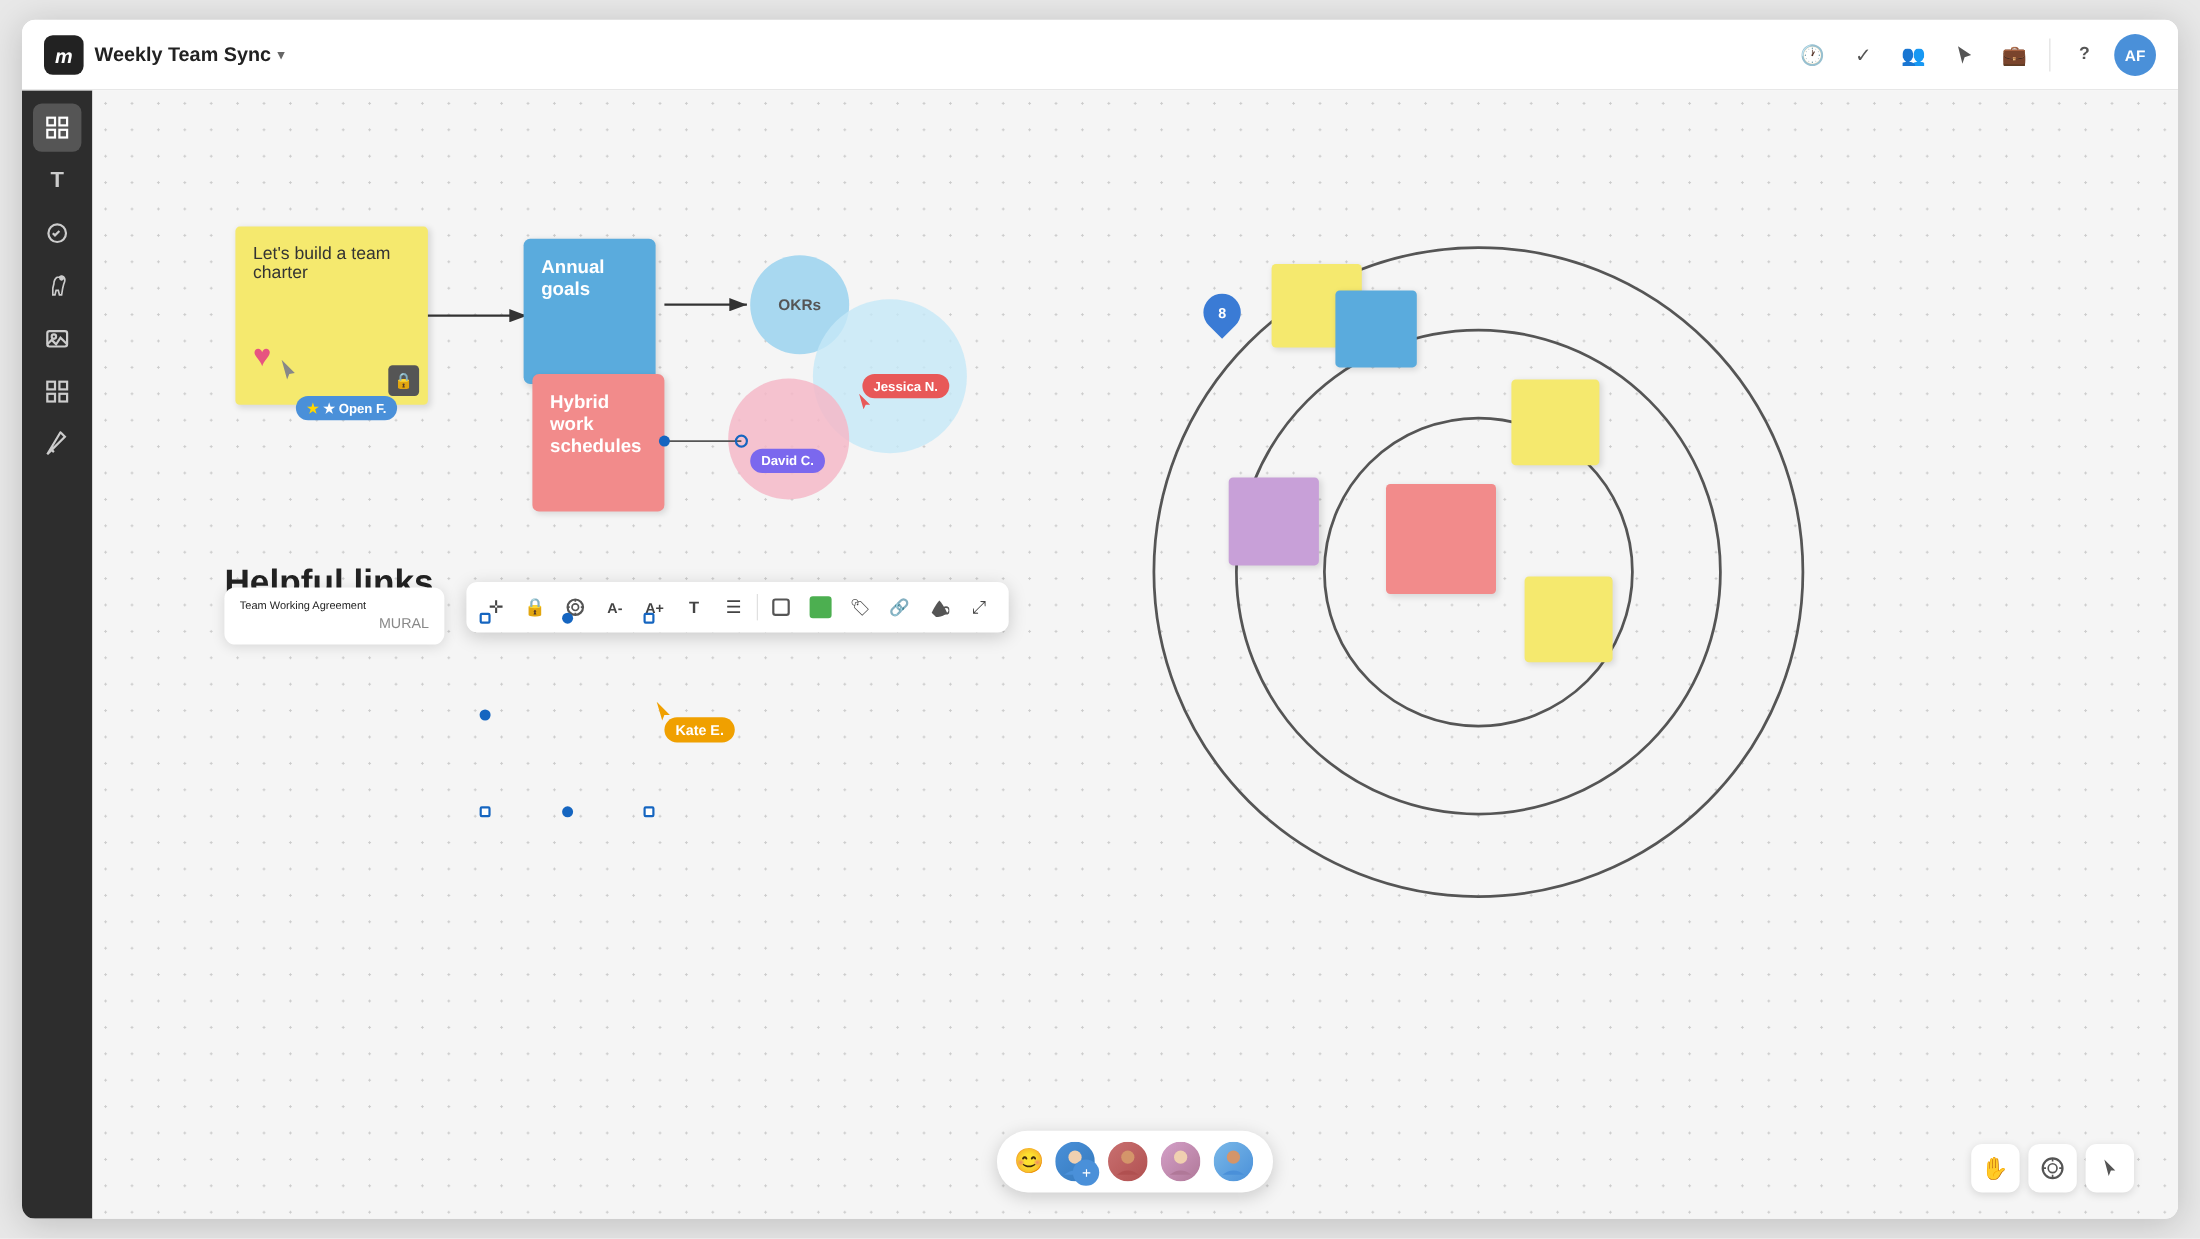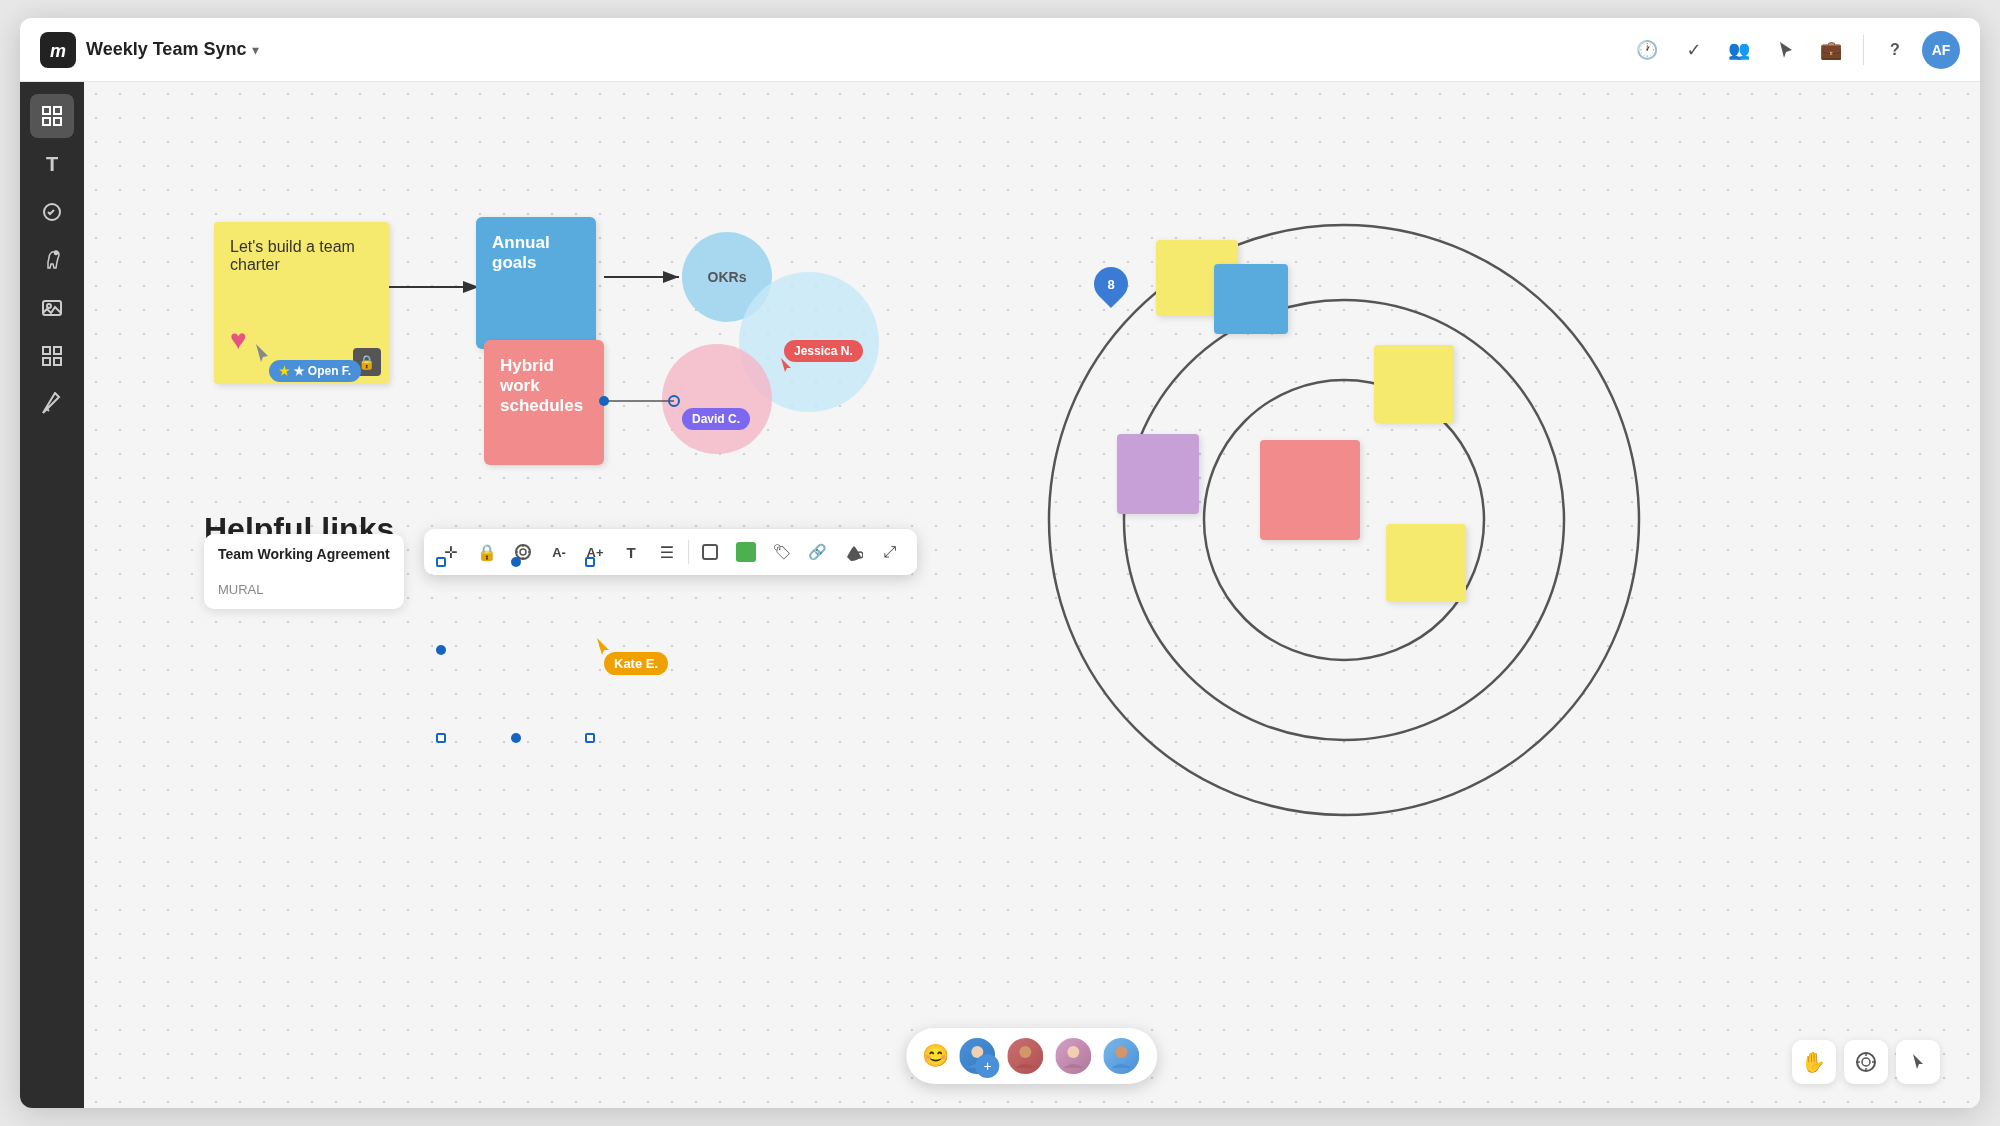--- a/index.html
+++ b/index.html
@@ -250,28 +250,29 @@
       color: #333;
       display: flex;
       align-items: center;
       gap: 3px;
       cursor: pointer;
     }
     .link-card-body {
       padding: 12px 14px;
     }
     .link-card-title {
-      font-size: 14px;
-      font-weight: 700;
+      font-size: 10px;
+      font-weight: 400;
       color: #222;
     }
     .link-card-subtitle {
       font-size: 13px;
       color: #888;
-      margin-top: 20px;
+      margin-top: 2px;
+      text-align: right;
     }
     
     .selection-handle {
       position: absolute;
       width: 10px;
       height: 10px;
       background: white;
       border: 2px solid #1565c0;
       border-radius: 2px;
     }
@@ -471,21 +472,21 @@
       <button class="sidebar-btn">
         <svg width="24" height="24" viewBox="0 0 24 24" fill="none" stroke="#ccc" stroke-width="2">
             <path d="M3 21l4-4L19 5l-4-4L3 21z"></path>
             <path d="M7 17l2 2"></path>
           </svg>
       </button>
     </div>
 
     <div class="canvas">
 
-      <div class="sticky-yellow" style="left:130px;top:140px;width:175px;height:162px;">
+      <div class="sticky-yellow" style="left:130px;top:124px;width:175px;height:162px;">
         <span>Let's build a team charter</span>
         
         <div class="lock-icon" style="position:absolute;bottom:8px;right:8px;">🔒</div>
         
         <div style="position:absolute;bottom:28px;left:16px;font-size:28px;color:#e75480;">♥</div>
         
         <div style="position:absolute;bottom:16px;left:40px;">
           <svg width="16" height="22" viewBox="0 0 16 22">
               <path d="M2 2l12 12-5 1-2 5z" fill="#888"></path>
             </svg>

